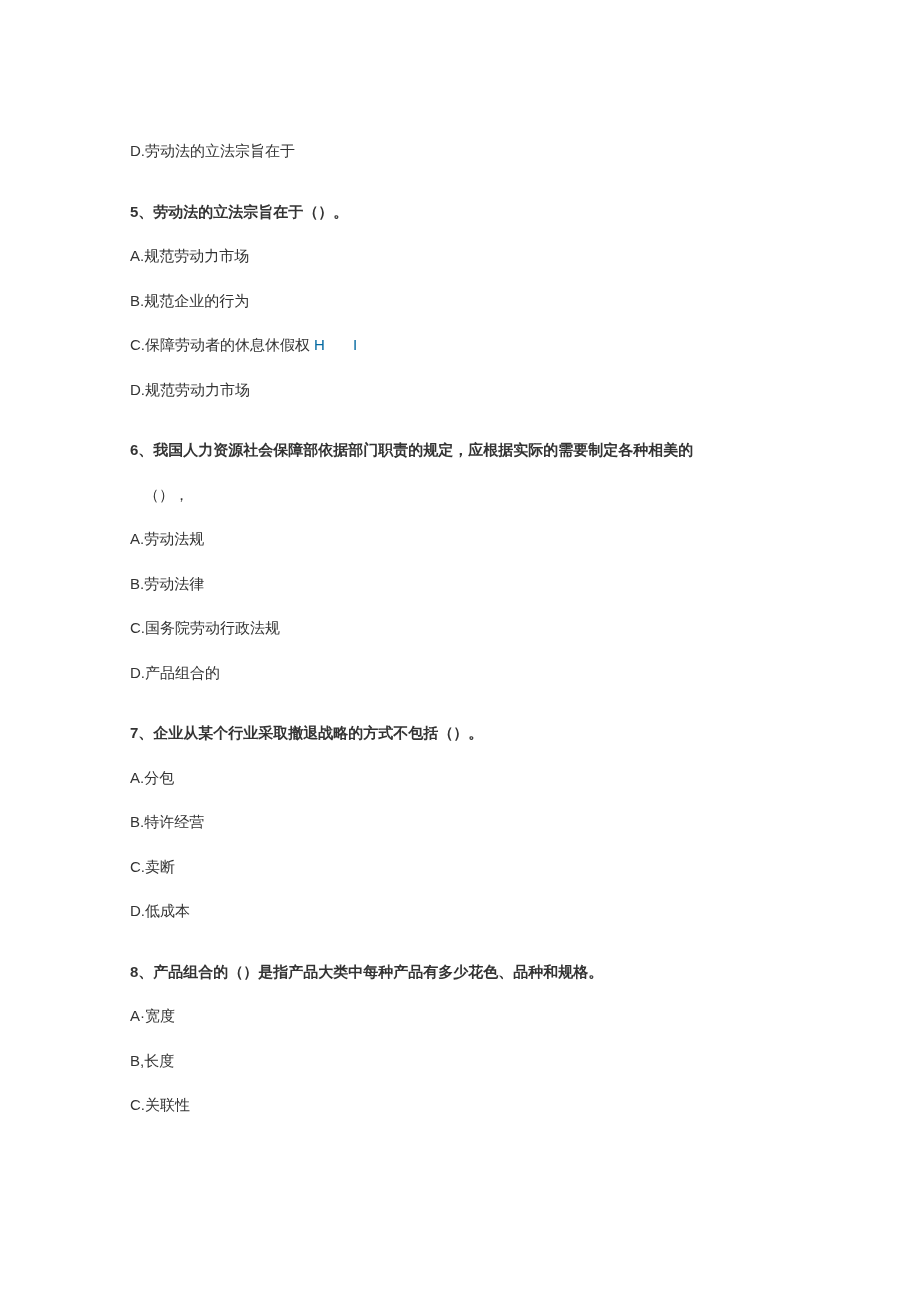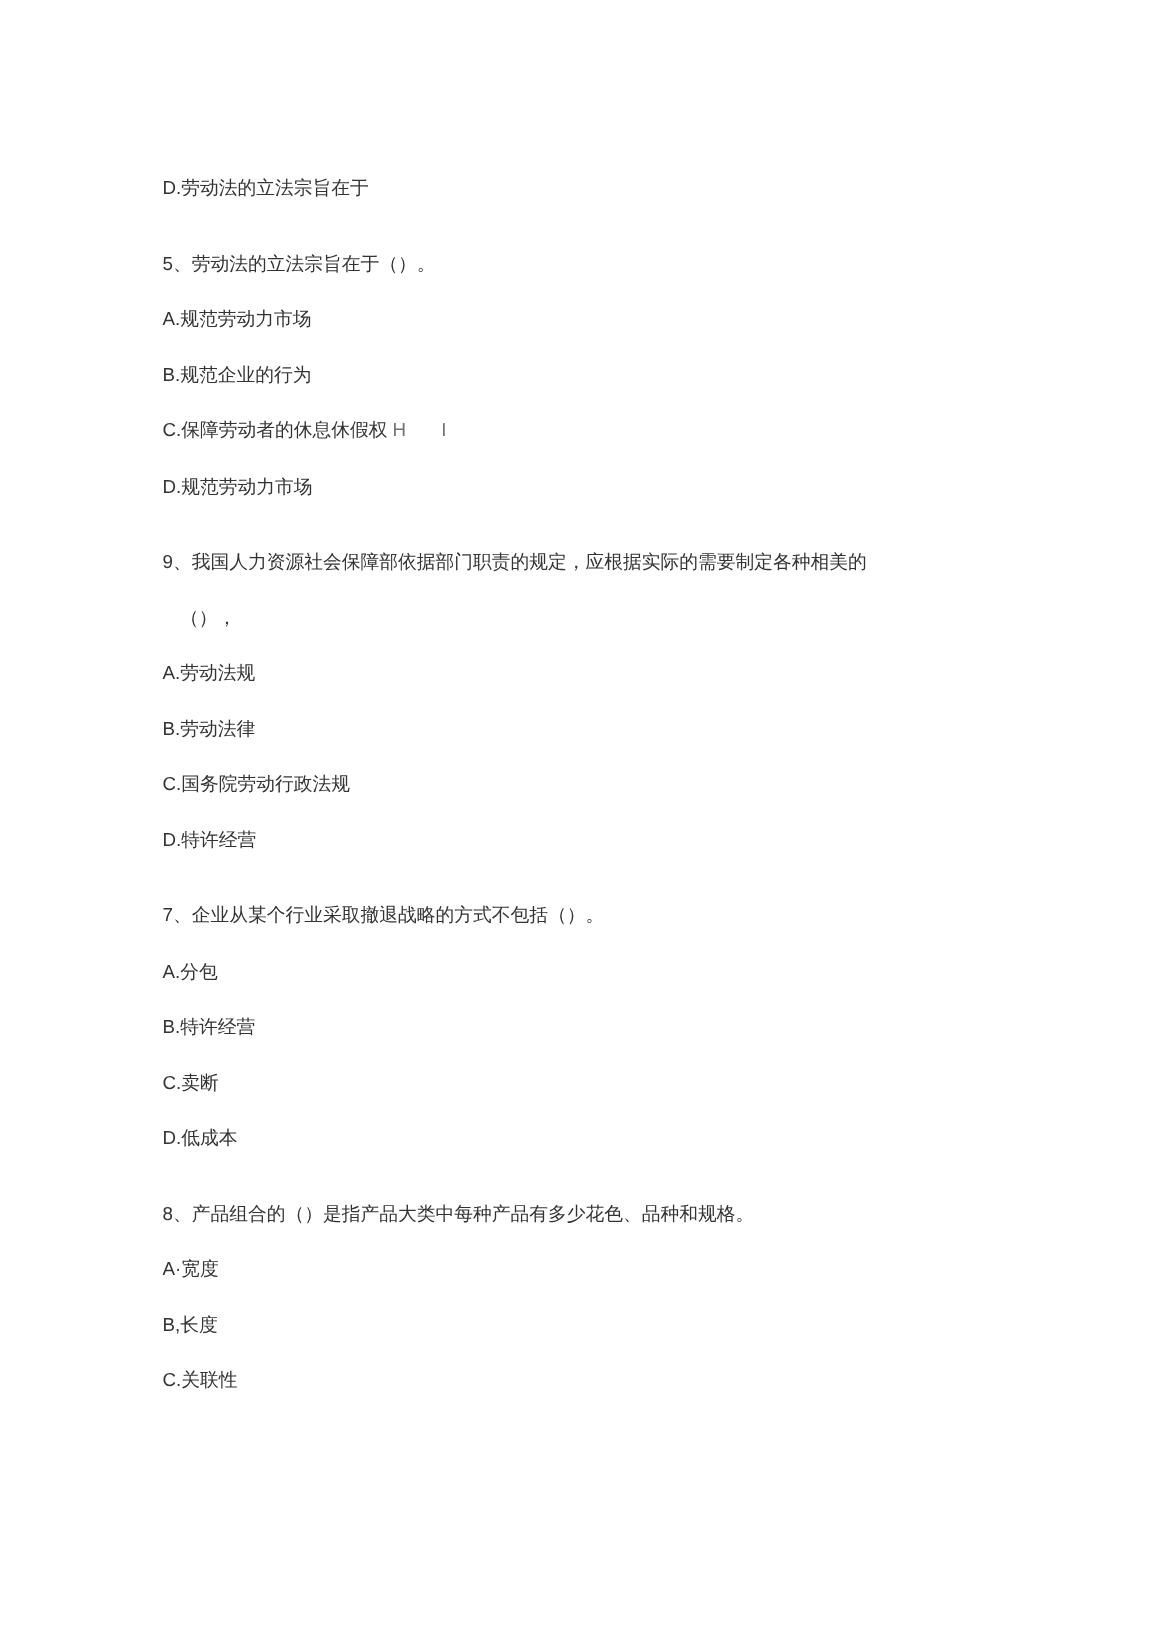--- a/index.html
+++ b/index.html
@@ -16,49 +16,50 @@
       color: #333333;
       font-size: 15px;
       line-height: 1.5;
     }
     .line {
       margin-bottom: 22px;
     }
     .question {
       margin-top: 38px;
       margin-bottom: 22px;
+      font-weight: bold;
     }
     .continuation {
       padding-left: 14px;
     }
     .highlight {
-      color: #737373;
+      color: #0369a1;
       letter-spacing: 12px;
       margin-left: 4px;
     }
   </style>
 </head>
 <body>
 
 <div class="line">D.劳动法的立法宗旨在于</div>
 
 <div class="question">5、劳动法的立法宗旨在于（）。</div>
 <div class="line">A.规范劳动力市场</div>
 <div class="line">B.规范企业的行为</div>
 <div class="line">
   <span>C.保障劳动者的休息休假权</span><span class="highlight">H I</span>
 </div>
 <div class="line">D.规范劳动力市场</div>
 
-<div class="question">9、我国人力资源社会保障部依据部门职责的规定，应根据实际的需要制定各种相美的</div>
+<div class="question">6、我国人力资源社会保障部依据部门职责的规定，应根据实际的需要制定各种相美的</div>
 <div class="line continuation">（），</div>
 <div class="line">A.劳动法规</div>
 <div class="line">B.劳动法律</div>
 <div class="line">C.国务院劳动行政法规</div>
-<div class="line">D.特许经营</div>
+<div class="line">D.产品组合的</div>
 
 <div class="question">7、企业从某个行业采取撤退战略的方式不包括（）。</div>
 <div class="line">A.分包</div>
 <div class="line">B.特许经营</div>
 <div class="line">C.卖断</div>
 <div class="line">D.低成本</div>
 
 <div class="question">8、产品组合的（）是指产品大类中每种产品有多少花色、品种和规格。</div>
 <div class="line">A·宽度</div>
 <div class="line">B,长度</div>

